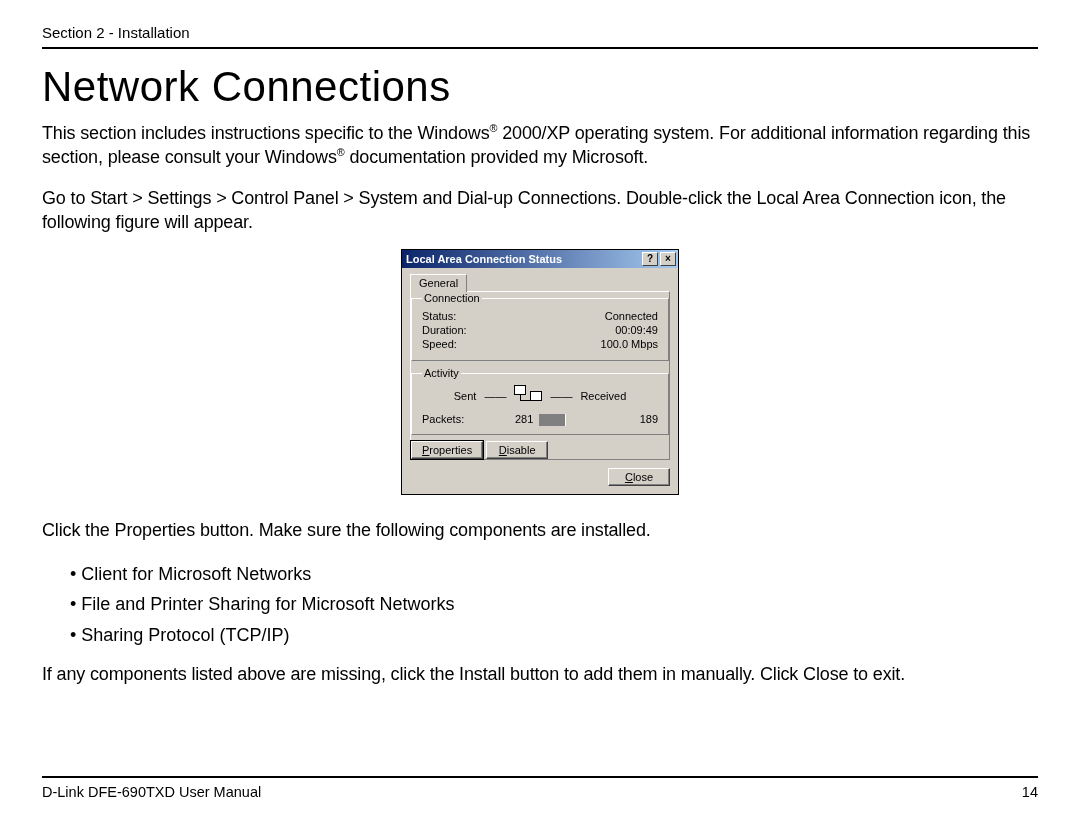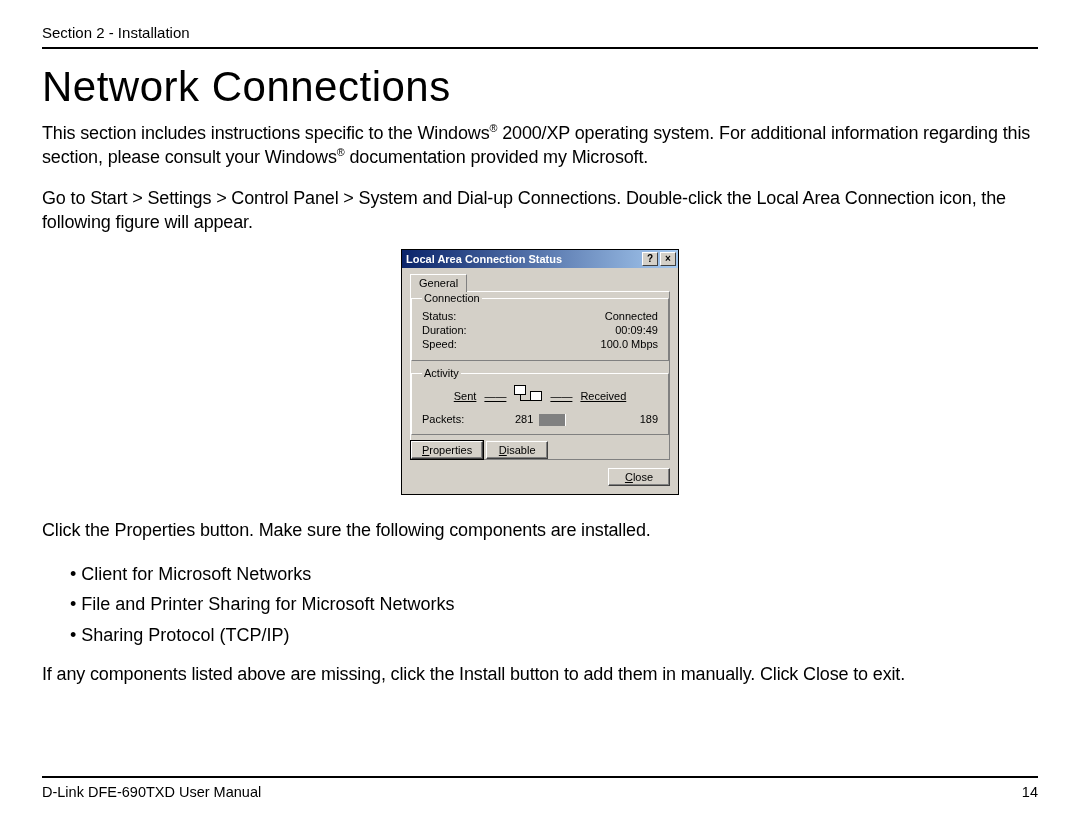--- a/index.html
+++ b/index.html
@@ -98,21 +98,21 @@
   fieldset.grp {
     border: 1px solid #808080;
     border-left-color: #fff; border-top-color: #fff;
     padding: 4px 10px 8px 10px;
     margin-bottom: 6px;
   }
   fieldset.grp > legend {
     font-size: 11px; padding: 0 2px;
   }
   .row { display: flex; justify-content: space-between; font-size: 11px; margin: 2px 0; }
-  .activity-row { display: flex; align-items: center; justify-content: center; gap: 8px; font-size: 11px; margin: 2px 0 6px 0; text-decoration: underline; }
+  .activity-row { display: flex; align-items: center; justify-content: center; gap: 8px; font-size: 11px; margin: 2px 0 6px 0; }
   .pc-icon {
     width: 28px; height: 22px; position: relative;
   }
   .pc-icon .mon {
     position: absolute; width: 12px; height: 10px; background: #fff;
     border: 1px solid #000; top: 0;
   }
   .pc-icon .mon.left { left: 0; }
   .pc-icon .mon.right { right: 0; top: 6px; }
   .pc-icon .wire {

